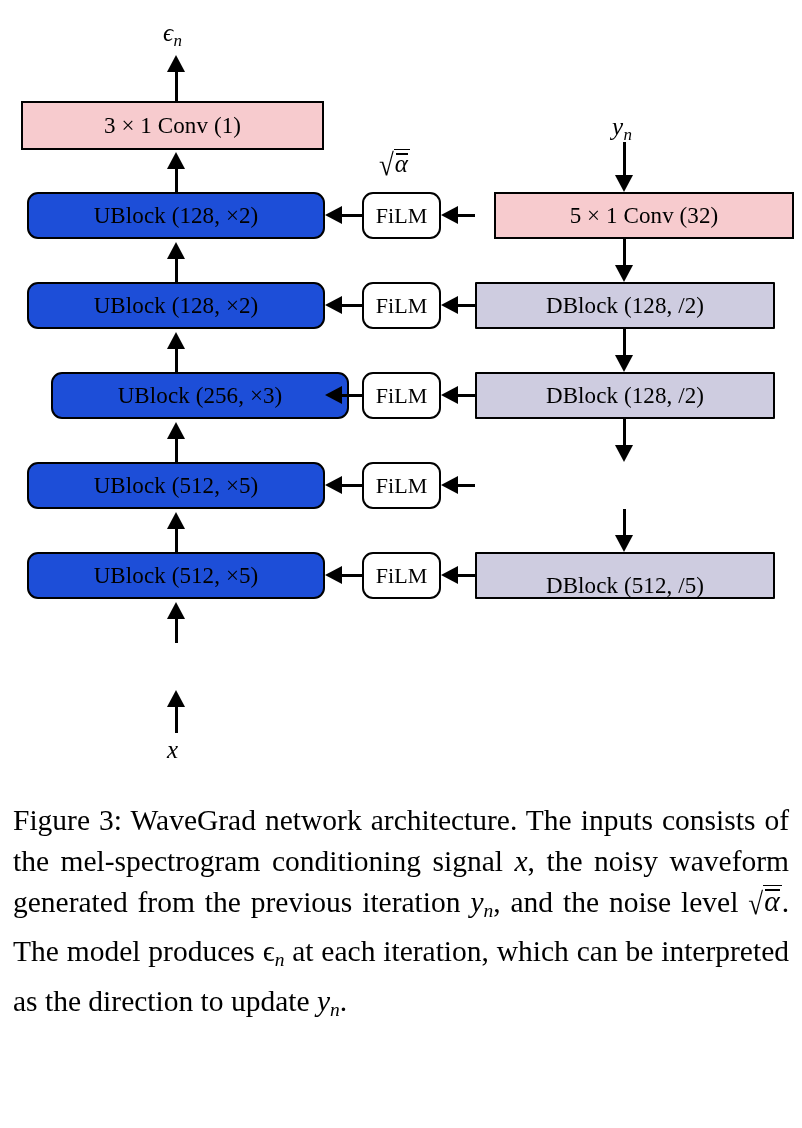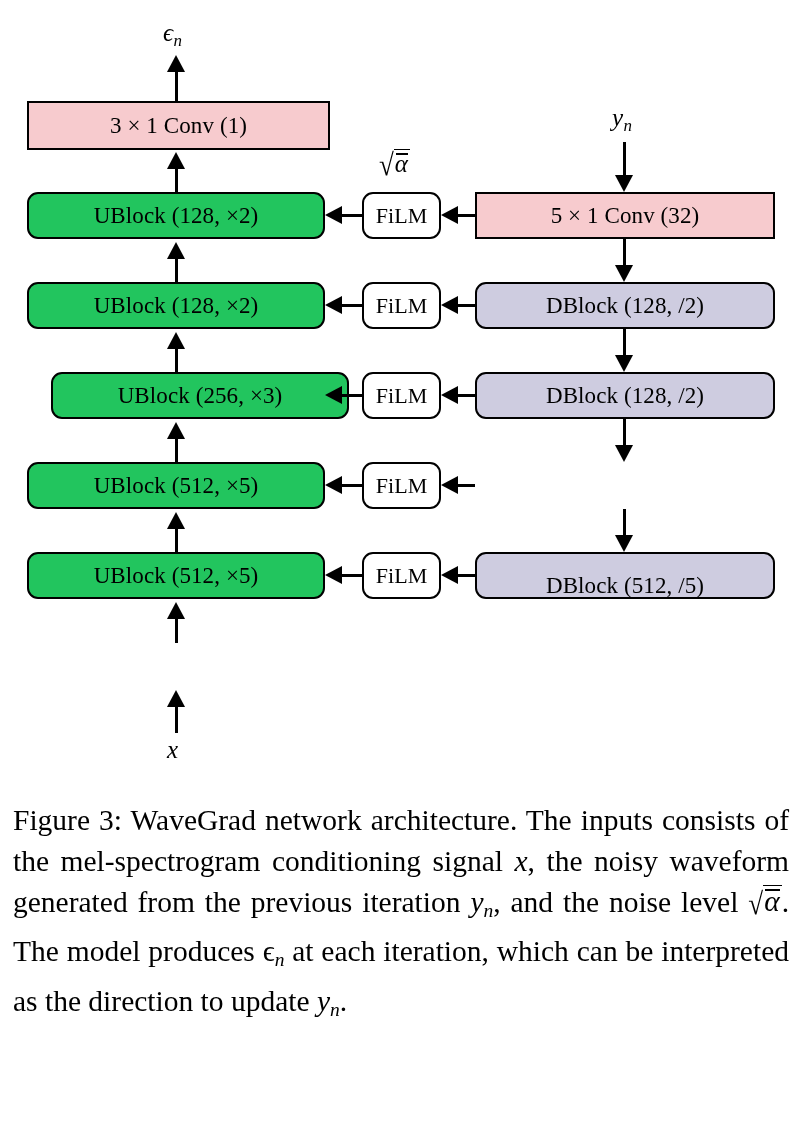--- a/index.html
+++ b/index.html
@@ -31,22 +31,22 @@
     border: 2.4px solid #000000;
     display: flex;
     align-items: center;
     justify-content: center;
     font-size: 23px;
     line-height: 1;
     letter-spacing: .1px;
     white-space: nowrap;
   }
   .block.conv   { background: #F7CBCE; border-radius: 0; }
-  .block.ublock { background: #22c55e; border-radius: 11px; }
-  .block.dblock { background: #CECCE0; border-radius: 11px; }
+  .block.ublock { background: #1d4ed8; border-radius: 11px; }
+  .block.dblock { background: #CECCE0; border-radius: 1px; }
   .block.film   { background: #FFFFFF; border-radius: 11px; font-size: 22px; }
 
   .block .lbl { pointer-events: none; }
 
   
   .mathlabel {
     position: absolute;
     font-family: "Liberation Serif", "DejaVu Serif", serif;
     font-style: italic;
     font-size: 25px;
@@ -145,21 +145,21 @@
 
   <div class="mathlabel" style="left:163px; top:20px;">
     <span>ϵ</span><span class="sub">n</span>
   </div>
 
   <div class="arrow">
     <div class="shaft" style="left:175px; top:70px; width:2.6px; height:31px;"></div>
     <div class="head up" style="left:167px; top:55px;"></div>
   </div>
 
-  <div class="block conv" style="left:27px; top:101px; width:303px; height:49px;">
+  <div class="block conv" style="left:21px; top:101px; width:303px; height:49px;">
     <span class="lbl">3 × 1 Conv (1)</span>
   </div>
 
   <div class="arrow">
     <div class="shaft" style="left:175px; top:167px; width:2.6px; height:26px;"></div>
     <div class="head up" style="left:167px; top:152px;"></div>
   </div>
 
   <div class="block ublock" style="left:27px; top:192px; width:298px; height:47px;">
     <span class="lbl">UBlock (128, ×2)</span>
@@ -271,30 +271,30 @@
   </div>
   <div class="arrow">
     <div class="shaft" style="left:457px; top:484px; width:18px; height:2.6px;"></div>
     <div class="head left" style="left:441px; top:476px;"></div>
   </div>
   <div class="arrow">
     <div class="shaft" style="left:457px; top:574px; width:18px; height:2.6px;"></div>
     <div class="head left" style="left:441px; top:566px;"></div>
   </div>
 
-  <div class="mathlabel" style="left:612px; top:105px;">
+  <div class="mathlabel" style="left:612px; top:114px;">
     <span>y</span><span class="sub">n</span>
   </div>
 
   <div class="arrow">
     <div class="shaft" style="left:623px; top:142px; width:2.6px; height:35px;"></div>
     <div class="head down" style="left:615px; top:175px;"></div>
   </div>
 
-  <div class="block conv" style="left:475px; top:192px; width:300px; height:47px;">
+  <div class="block conv" style="left:494px; top:192px; width:300px; height:47px;">
     <span class="lbl">5 × 1 Conv (32)</span>
   </div>
 
   <div class="arrow">
     <div class="shaft" style="left:623px; top:239px; width:2.6px; height:28px;"></div>
     <div class="head down" style="left:615px; top:265px;"></div>
   </div>
 
   <div class="block dblock" style="left:475px; top:282px; width:300px; height:47px;">
     <span class="lbl">DBlock (128, /2)</span>

